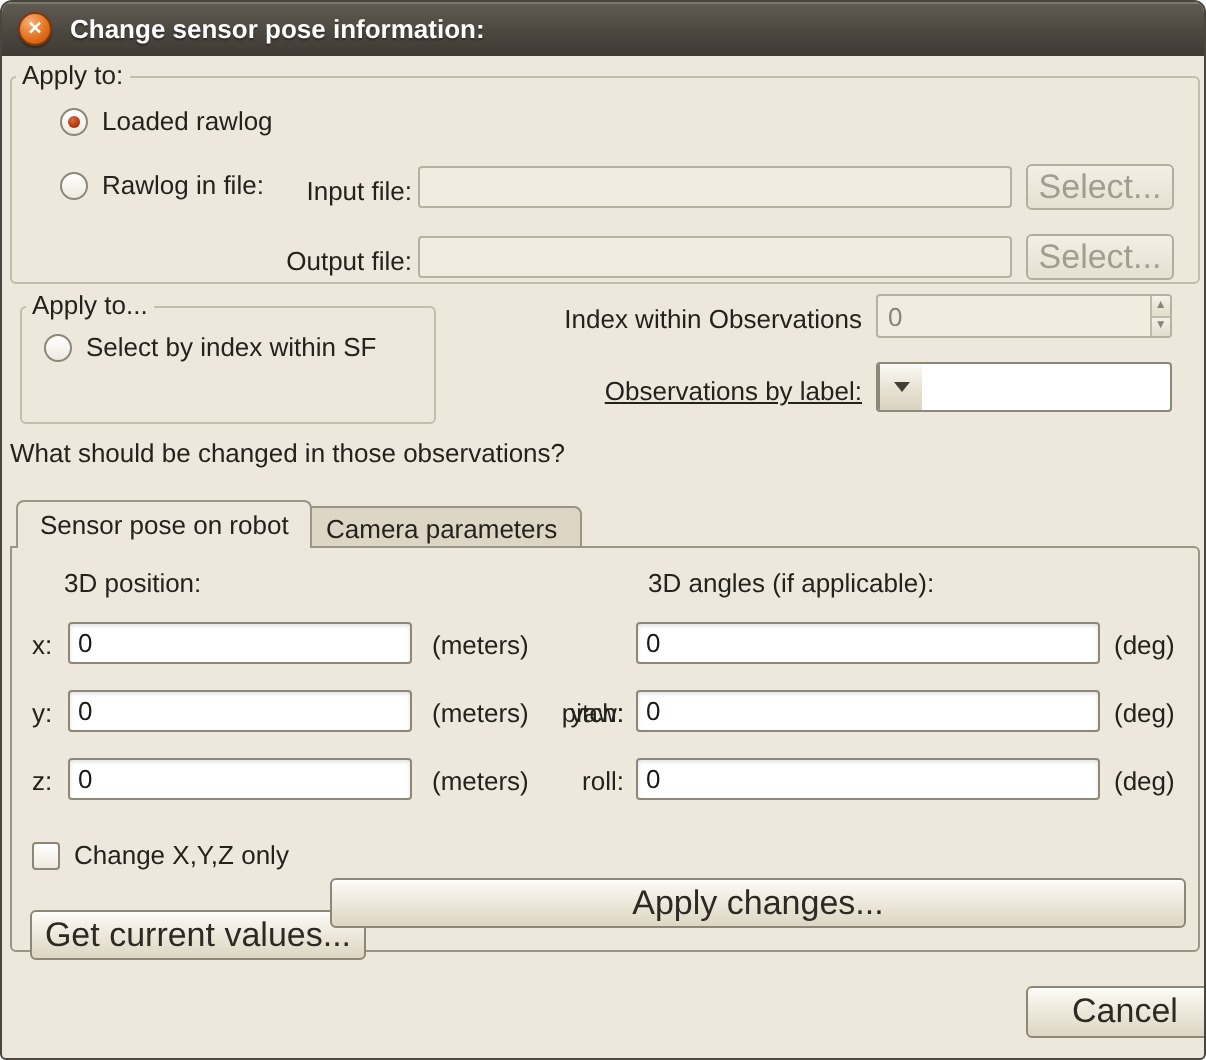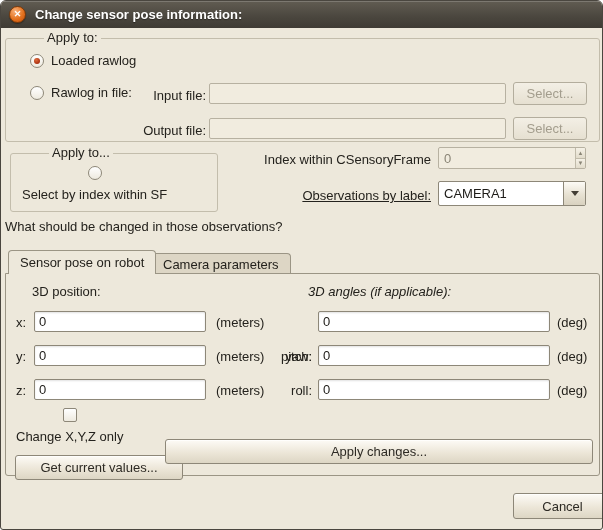--- a/index.html
+++ b/index.html
@@ -31,21 +31,21 @@
   }
   .close-btn span { color:#fff; font-size:9px; font-weight:bold; line-height:1; }
   .title { color:#ffffff; font-weight:bold; font-size:13px; text-shadow:0 1px 1px rgba(0,0,0,.4); }
 
   
   .frame {
     position:absolute; border:1px solid #c3bdac; border-radius:3px;
   }
   .frame-label {
     position:absolute; top:-9px; left:2px; padding:0 3px;
-    background:#EDE8DB; white-space:nowrap;margin-left:36px;
+    background:#EDE8DB; white-space:nowrap;
   }
 
   
   .radio {
     width:14px; height:14px; border-radius:50%;
     border:1px solid #8d8778;
     background:linear-gradient(#ffffff,#eeeadf);
     position:relative; flex:0 0 auto;
   }
   .radio.checked::after {
@@ -68,21 +68,21 @@
     box-shadow:inset 0 1px 2px rgba(0,0,0,.12);
   }
   .text-input:disabled, .text-input.disabled {
     background:#f1ecdf; border-color:#b7b1a1; color:#8a8576;
     box-shadow:none;
   }
 
   .btn {
     border:1px solid #8d8778; border-radius:3px;
     background:linear-gradient(#fdfbf6,#ece6d8 55%, #ddd6c4);
-    color:#2d2a24; font-size:13px; font-family:"Liberation Sans", sans-serif;
+    color:#2d2a24; font-size:17px; font-family:"Liberation Sans", sans-serif;
     display:flex; align-items:center; justify-content:center;
     box-shadow:inset 0 1px 0 rgba(255,255,255,.7);
     cursor:default;
   }
   .btn.disabled {
     color:#a39d8d; border-color:#b3ad9d;
     background:linear-gradient(#f3efe5,#e6e0d1);
     box-shadow:none;
   }
 
@@ -170,56 +170,55 @@
     <div class="btn disabled abs" style="left:507px; top:43px; width:74px; height:23px;">Select...</div>
 
     <div class="abs label-right" style="left:100px; top:84px; width:100px;">Output file:</div>
     <input class="text-input disabled abs" style="left: 203px; top: 79px; width: 297px;" disabled="" value="">
     <div class="btn disabled abs" style="left:507px; top:78px; width:74px; height:23px;">Select...</div>
   </div>
 
   <div class="frame" style="left:9px; top:152px; width:208px; height:59px;">
     <span class="frame-label">Apply to...</span>
 
-    <div class="abs vcenter" style="left:11px; top:12px; gap:7px;flex-direction:column;">
+    <div class="abs vcenter" style="left:11px; top:12px; gap:7px;">
       <span class="radio"></span>
       <span>Select by index within SF</span>
     </div>
 
   </div>
 
-  <div class="abs label-right" style="left:230px; top:151px; width:200px;">Index within CSensoryFrame</div>
+  <div class="abs label-right" style="left:230px; top:151px; width:200px;">Index within Observations</div>
   <div class="spinner abs" style="left:437px; top:146px; width:148px; height:22px;">
     <input disabled="" value="0" style="">
     <div class="spin-btns">
       <div class="spin-btn">▲</div>
       <div class="spin-btn">▼</div>
     </div>
   </div>
 
   <div class="abs label-right" style="left:230px; top:187px; width:200px;text-decoration:underline;">Observations by label:</div>
   <div class="combo abs" style="left:437px; top:180px; width:148px; height:25px;">
-    <div class="combo-value">CAMERA1</div>
     <div class="combo-btn">
       <div class="combo-arrow"></div>
     </div>
   </div>
 
   <div class="abs" style="left:4px; top:218px;">What should be changed in those observations?</div>
 
   <div class="tab active" style="left:7px;">
     <span>Sensor pose on robot</span>
   </div>
   <div class="tab inactive" style="left:150px;">
     <span>Camera parameters</span>
   </div>
 
   <div class="tab-panel">
     <div class="abs" style="left:26px; top:10px;">3D position:</div>
-    <div class="abs" style="left:302px; top:10px;font-style:italic;">3D angles (if applicable):</div>
+    <div class="abs" style="left:318px; top:10px;">3D angles (if applicable):</div>
 
     <div class="abs" style="left:10px; top:41px;">x:</div>
     <input class="text-input abs" style="left: 28px; top: 37px; width: 172px;" value="0">
     <div class="abs" style="left:210px; top:41px;">(meters)</div>
     <div class="abs label-right" style="left:254px; top:43px; width:52px;margin-top:32px;">yaw:</div>
     <input class="text-input abs" style="left: 312px; top: 37px; width: 232px;" value="0">
     <div class="abs" style="left:551px; top:41px;">(deg)</div>
 
     <div class="abs" style="left:10px; top:75px;">y:</div>
     <input class="text-input abs" style="left: 28px; top: 71px; width: 172px;" value="0">
@@ -228,21 +227,21 @@
     <input class="text-input abs" style="left: 312px; top: 71px; width: 232px;" value="0">
     <div class="abs" style="left:551px; top:75px;">(deg)</div>
 
     <div class="abs" style="left:10px; top:109px;">z:</div>
     <input class="text-input abs" style="left: 28px; top: 105px; width: 172px;" value="0">
     <div class="abs" style="left:210px; top:109px;">(meters)</div>
     <div class="abs label-right" style="left:254px; top:109px; width:52px;">roll:</div>
     <input class="text-input abs" style="left: 312px; top: 105px; width: 232px;" value="0">
     <div class="abs" style="left:551px; top:109px;">(deg)</div>
 
-    <div class="abs vcenter" style="left:10px; top:134px; gap:7px;flex-direction:column;">
+    <div class="abs vcenter" style="left:10px; top:146px; gap:7px;">
       <span class="checkbox"></span>
       <span>Change X,Y,Z only</span>
     </div>
 
     <div class="btn abs" style="left:9px; top:165px; width:168px; height:25px;margin-top:16px;">Get current values...</div>
     <div class="btn abs" style="left:159px; top:165px; width:428px; height:25px;text-align:center;">Apply changes...</div>
   </div>
 
   <div class="btn abs" style="left:512px; top:492px; width:99px; height:26px;">Cancel</div>
 

